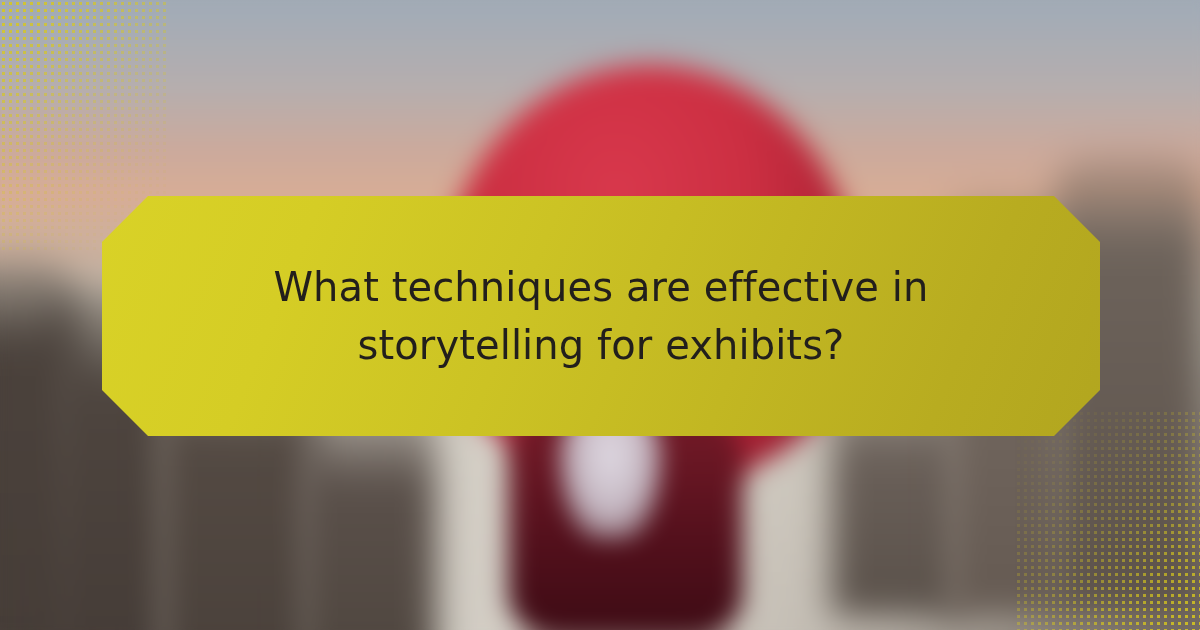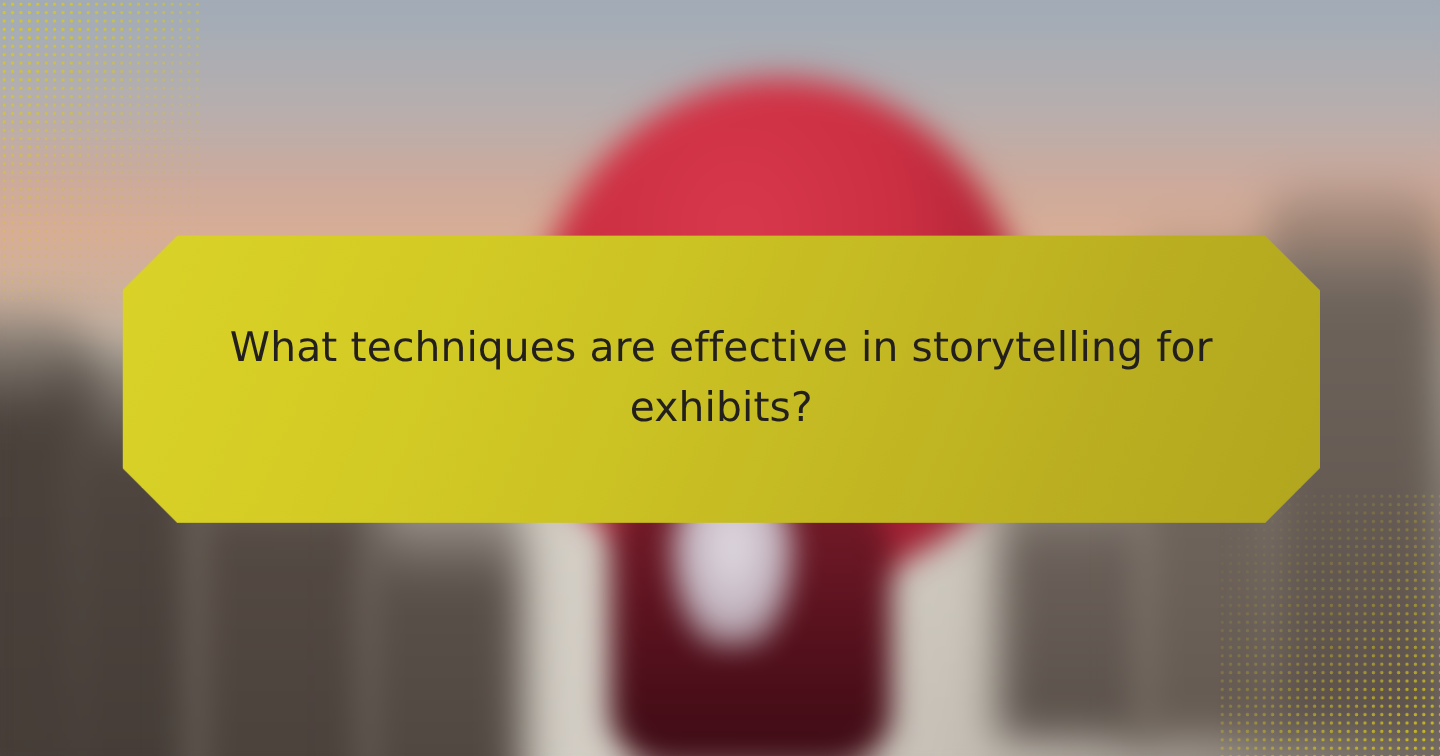--- a/index.html
+++ b/index.html
@@ -224,21 +224,21 @@
     box-sizing: border-box;
     padding: 0 64px;
   }
 
   .banner-title {
     margin: 0;
     width: 100%;
     text-align: center;
     color: #221f1c;
     font-family: "DejaVu Sans", "Liberation Sans", sans-serif;
-    font-size: 34px;
+    font-size: 40px;
     font-weight: 400;
     line-height: 1.46;
     letter-spacing: 0.1px;
   }
 </style>
 </head>
 <body>
 
 <div class="canvas">
 

